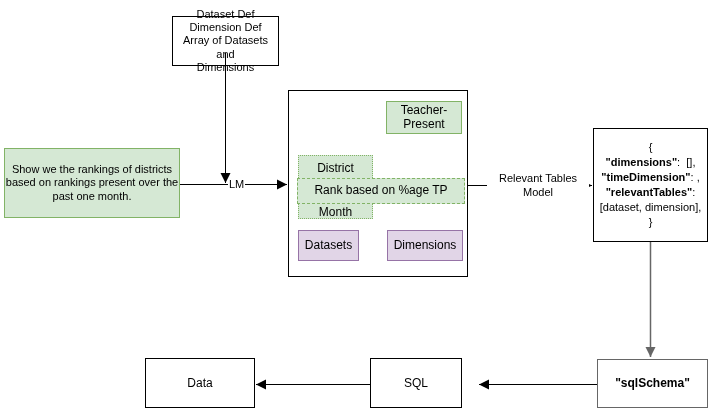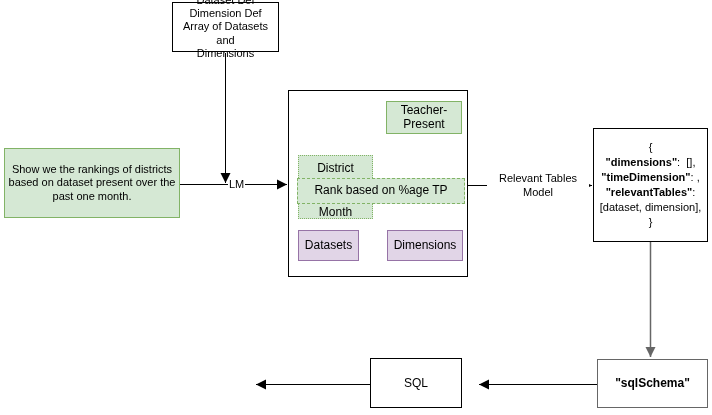--- a/index.html
+++ b/index.html
@@ -26,30 +26,30 @@
     text-align:center;padding:0 1px;white-space:nowrap;
   }
   .json-text{display:block;width:100%;}
   .json-line{white-space:pre;}
 </style>
 </head>
 <body>
 
 <div id="canvas">
 
-  <div class="box small" style="left:172px;top:2px;width:107px;height:50px;flex-direction:column;">
+  <div class="box small" style="left:172px;top:16px;width:107px;height:50px;flex-direction:column;">
     <div>Dataset Def</div>
     <div>Dimension Def</div>
     <div>Array of Datasets and</div>
     <div>Dimensions</div>
   </div>
 
   <div class="box green small" style="left:4px;top:148px;width:176px;height:70px;flex-direction:column;text-align:center;">
     <div>Show we the rankings of districts</div>
-    <div>based on dataset present over the</div>
+    <div>based on rankings present over the</div>
     <div>past one month.</div>
   </div>
 
   <div class="box" style="left:288px;top:90px;width:180px;height:187px;">
     <div class="node green dotted" style="left:9px;top:16px;width:75px;height:27px;">District</div>
     <div class="node green" style="left:97px;top:10px;width:76px;height:33px;">Teacher-Present</div>
     <div class="node green dotted" style="left:9px;top:53px;width:75px;height:27px;">Past One Month</div>
     <div class="node green dashed" style="left:8px;top:87px;width:168px;height:26px;">Rank based on %age TP</div>
     <div class="node purple" style="left:9px;top:139px;width:61px;height:31px;">Datasets</div>
     <div class="node purple" style="left:98px;top:139px;width:76px;height:31px;">Dimensions</div>
@@ -63,20 +63,21 @@
       <div class="json-line"><span class="bold">"relevantTables"</span><span>:</span></div>
       <div class="json-line"><span class="bold"></span><span>[dataset, dimension],</span></div>
       <div class="json-line"><span class="bold"></span><span>}</span></div>
     </div>
   </div>
 
   <div class="box gray-border" style="left:597px;top:359px;width:111px;height:49px;">
     <span class="bold">"sqlSchema"</span>
   </div>
   <div class="box" style="left:370px;top:358px;width:92px;height:50px;">SQL</div>
+  <div class="box" style="left:145px;top:358px;width:110px;height:50px;">Data</div>
 
   <svg id="arrows" width="712" height="415" viewBox="0 0 712 415">
     <defs>
       <marker id="ah-black" markerUnits="userSpaceOnUse" markerWidth="12" markerHeight="12" refX="11" refY="6" orient="auto">
         <path d="M1,1 L11,6 L1,11 z" fill="#000"></path>
       </marker>
       <marker id="ah-gray" markerUnits="userSpaceOnUse" markerWidth="12" markerHeight="12" refX="11" refY="6" orient="auto">
         <path d="M1,1 L11,6 L1,11 z" fill="#666"></path>
       </marker>
     </defs>

